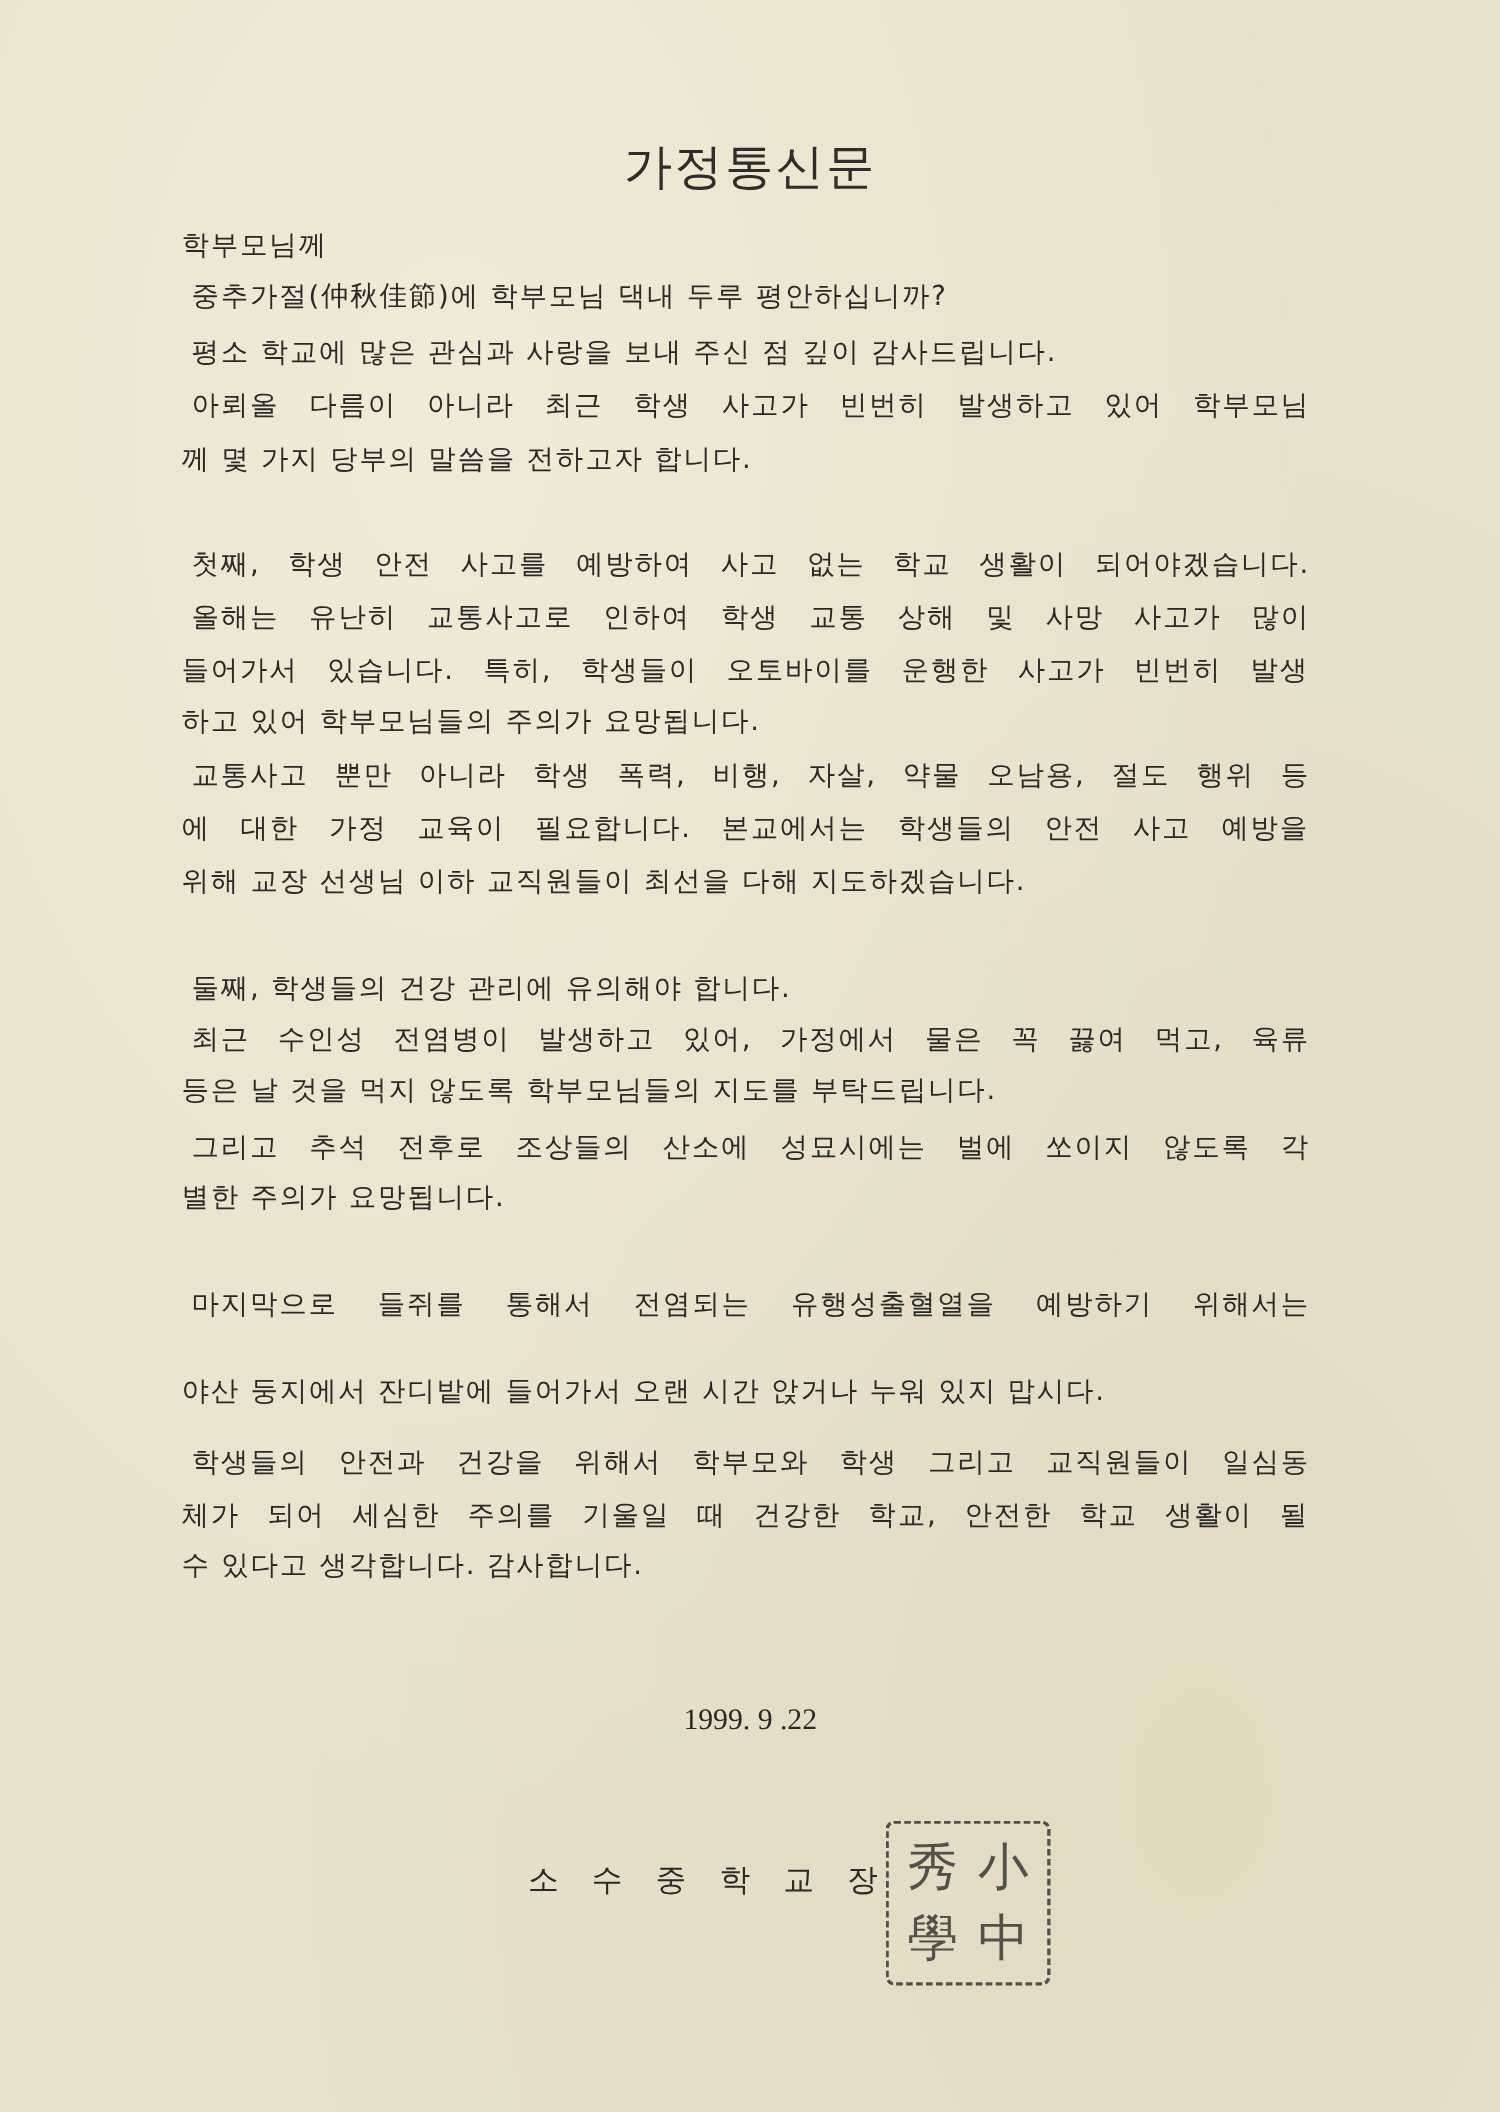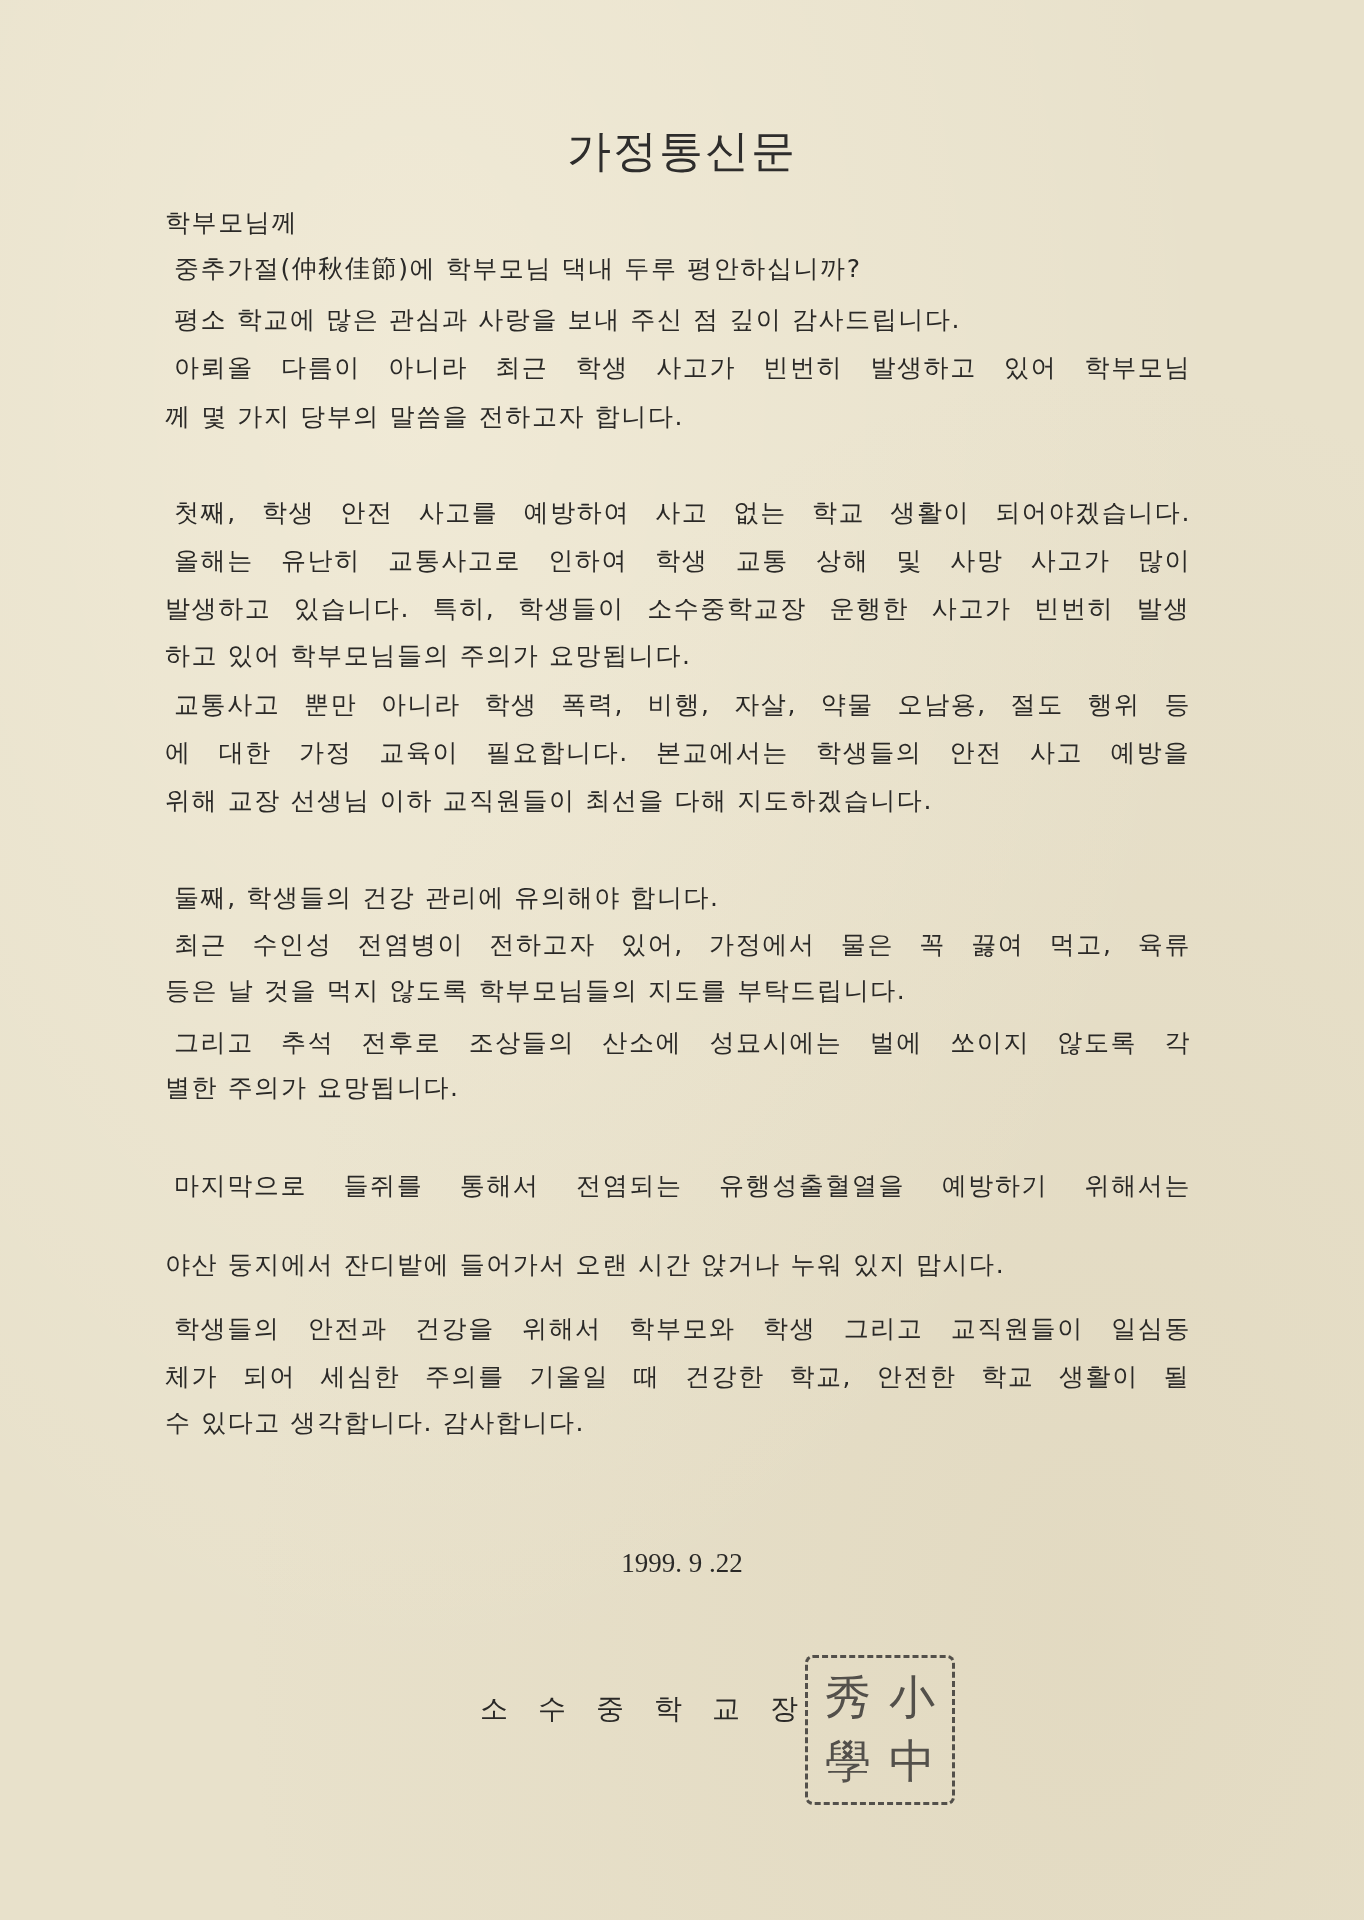--- a/index.html
+++ b/index.html
@@ -51,28 +51,28 @@
 
 <div class="line" style="top:206px">학부모님께</div>
 
 <div class="line indent" style="top:252px">중추가절(仲秋佳節)에 학부모님 댁내 두루 평안하십니까?</div>
 <div class="line indent" style="top:303px">평소 학교에 많은 관심과 사랑을 보내 주신 점 깊이 감사드립니다.</div>
 <div class="line indent justify" style="top:351px; width:1017px">아뢰올 다름이 아니라 최근 학생 사고가 빈번히 발생하고 있어 학부모님</div>
 <div class="line" style="top:400px">께 몇 가지 당부의 말씀을 전하고자 합니다.</div>
 
 <div class="line indent justify" style="top:496px; width:1017px">첫째, 학생 안전 사고를 예방하여 사고 없는 학교 생활이 되어야겠습니다.</div>
 <div class="line indent justify" style="top:544px; width:1017px">올해는 유난히 교통사고로 인하여 학생 교통 상해 및 사망 사고가 많이</div>
-<div class="line justify" style="top:592px">발생하고 있습니다. 특히, 학생들이 소수중학교장 운행한 사고가 빈번히 발생</div>
+<div class="line justify" style="top:592px">들어가서 있습니다. 특히, 학생들이 오토바이를 운행한 사고가 빈번히 발생</div>
 <div class="line" style="top:639px">하고 있어 학부모님들의 주의가 요망됩니다.</div>
 <div class="line indent justify" style="top:688px; width:1017px">교통사고 뿐만 아니라 학생 폭력, 비행, 자살, 약물 오남용, 절도 행위 등</div>
 <div class="line justify" style="top:736px">에 대한 가정 교육이 필요합니다. 본교에서는 학생들의 안전 사고 예방을</div>
 <div class="line" style="top:784px">위해 교장 선생님 이하 교직원들이 최선을 다해 지도하겠습니다.</div>
 
 <div class="line indent" style="top:881px">둘째, 학생들의 건강 관리에 유의해야 합니다.</div>
-<div class="line indent justify" style="top:928px; width:1017px">최근 수인성 전염병이 전하고자 있어, 가정에서 물은 꼭 끓여 먹고, 육류</div>
+<div class="line indent justify" style="top:928px; width:1017px">최근 수인성 전염병이 발생하고 있어, 가정에서 물은 꼭 끓여 먹고, 육류</div>
 <div class="line" style="top:974px">등은 날 것을 먹지 않도록  학부모님들의 지도를 부탁드립니다.</div>
 <div class="line indent justify" style="top:1026px; width:1017px">그리고 추석 전후로 조상들의 산소에 성묘시에는 벌에 쏘이지 않도록 각</div>
 <div class="line" style="top:1071px">별한 주의가 요망됩니다.</div>
 
 <div class="line indent justify" style="top:1169px; width:1017px">마지막으로 들쥐를 통해서 전염되는 유행성출혈열을 예방하기 위해서는</div>
 <div class="line" style="top:1248px">야산 둥지에서 잔디밭에 들어가서 오랜 시간  앉거나 누워 있지 맙시다.</div>
 
 <div class="line indent justify" style="top:1312px; width:1017px">학생들의 안전과 건강을 위해서 학부모와 학생 그리고 교직원들이 일심동</div>
 <div class="line justify" style="top:1360px">체가 되어 세심한 주의를 기울일 때 건강한 학교, 안전한 학교 생활이 될</div>
 <div class="line" style="top:1406px">수 있다고 생각합니다. 감사합니다.</div>

